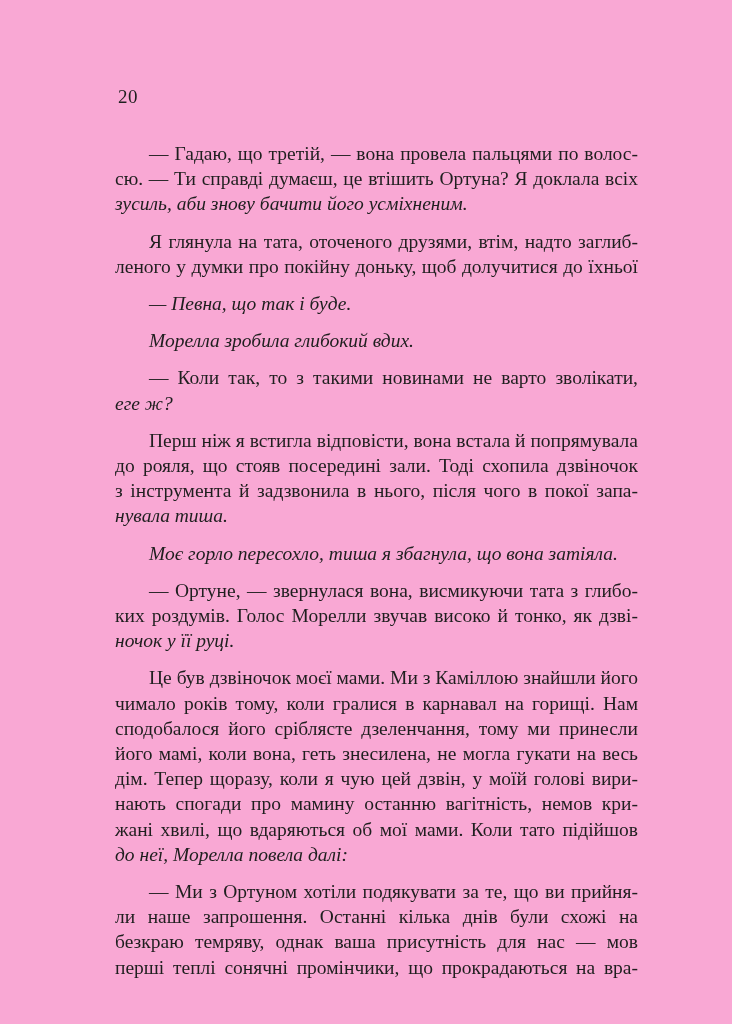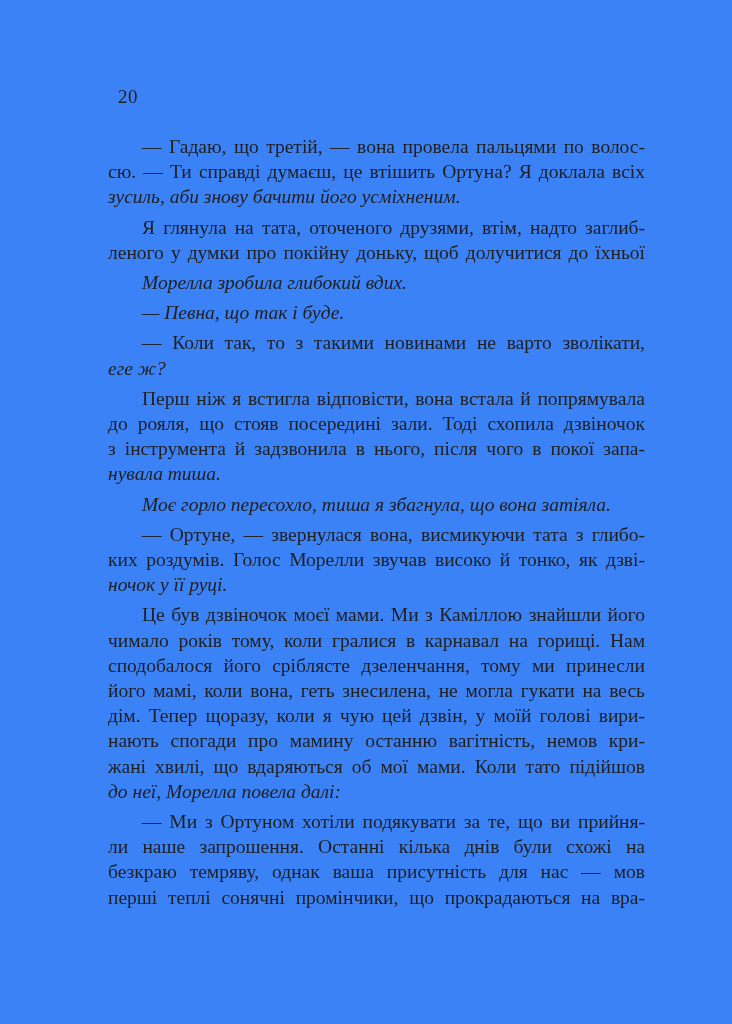--- a/index.html
+++ b/index.html
@@ -8,39 +8,39 @@
     height: 1024px;
     background: #ffffff;
     position: relative;
     overflow: hidden;
     font-family: "Liberation Serif", "DejaVu Serif", serif;
     color: #1f1f1f;
   }
   .book-page {
     position: absolute;
     inset: 0;
-    background: #3b82f6;
+    background: #f9a8d4;
   }
   .page-number {
     position: absolute;
     left: 118px;
     top: 87px;
     font-size: 19px;
     line-height: 19px;
     letter-spacing: 0.5px;
   }
   .page-text {
     position: absolute;
     left: 103px;
     top: 129px;
     width: 547px;
     font-size: 19.5px;
     line-height: 25.2px;
   }
-  .para { margin: 5px; padding: 0; }
+  .para { margin: 12px; padding: 0; }
   .line {
     text-align: justify;
     text-align-last: justify;
     text-justify: inter-word;
     white-space: normal;
   }
   .line.last { text-align-last: left; font-style: italic; }
   .line.first { text-indent: 34px; }
 </style>
 </head>
@@ -52,24 +52,24 @@
       <div class="para">
         <div class="line first">— Гадаю, що третій, — вона провела пальцями по волос-</div>
         <div class="line">сю. — Ти справді думаєш, це втішить Ортуна? Я доклала всіх</div>
         <div class="line last">зусиль, аби знову бачити його усміхненим.</div>
       </div>
       <div class="para">
         <div class="line first">Я глянула на тата, оточеного друзями, втім, надто заглиб-</div>
         <div class="line">леного у думки про покійну доньку, щоб долучитися до їхньої</div>
       </div>
       <div class="para">
-        <div class="line first last">Морелла зробила глибокий вдих.</div>
+        <div class="line first last">— Певна, що так і буде.</div>
       </div>
       <div class="para">
-        <div class="line first last">— Певна, що так і буде.</div>
+        <div class="line first last">Морелла зробила глибокий вдих.</div>
       </div>
       <div class="para">
         <div class="line first">— Коли так, то з такими новинами не варто зволікати,</div>
         <div class="line last">еге ж?</div>
       </div>
       <div class="para">
         <div class="line first">Перш ніж я встигла відповісти, вона встала й попрямувала</div>
         <div class="line">до рояля, що стояв посередині зали. Тоді схопила дзвіночок</div>
         <div class="line">з інструмента й задзвонила в нього, після чого в покої запа-</div>
         <div class="line last">нувала тиша.</div>

